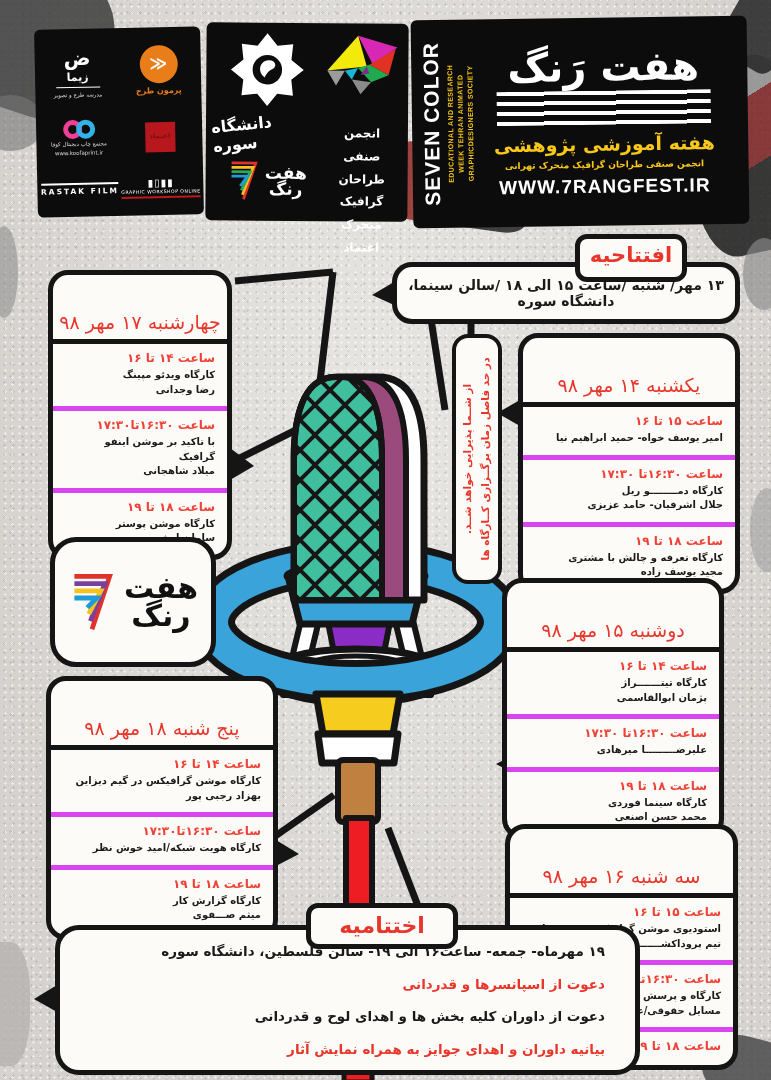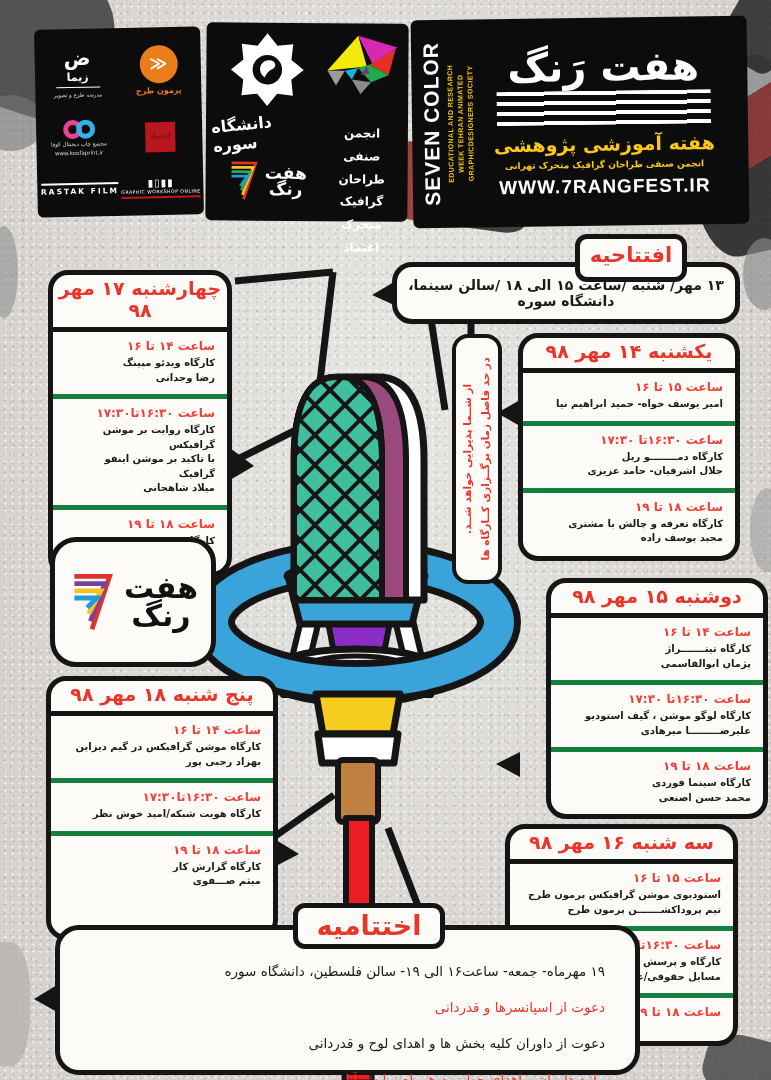--- a/index.html
+++ b/index.html
@@ -75,41 +75,41 @@
   .bubble{position:absolute;z-index:4;background:#fcfbf8;border:5px solid #151515;border-radius:20px;box-sizing:border-box;}
   .tab{z-index:5;border-radius:12px;color:#e8362b;font-weight:bold;text-align:center;}
   .b-open-tab{left:575px;top:234px;width:112px;height:48px;font-size:21px;line-height:32px;}
   .b-open{left:392px;top:262px;width:348px;height:62px;direction:rtl;display:flex;align-items:center;justify-content:center;
     font-size:14px;font-weight:bold;color:#1a1a1a;text-align:center;padding:0 8px;}
   .b-note{left:452px;top:334px;width:50px;height:250px;border-width:4px;border-radius:16px;}
   .note-inner{position:absolute;left:50%;top:50%;width:236px;height:40px;transform:translate(-50%,-50%) rotate(-90deg);
     display:flex;flex-direction:column-reverse;justify-content:center;direction:rtl;text-align:center;}
   .note-inner div{color:#e8362b;font-size:10.5px;font-weight:bold;line-height:1.7;}
 
-  .day .title{color:#e8362b;font-weight:bold;font-size:19px;text-align:center;padding:2px 4px 6px;
-    border-bottom:5px solid #151515;direction:rtl;}
-  .session{padding:7px 12px 9px;border-bottom:5px solid #15803d;direction:rtl;text-align:right;}
+  .day .title{color:#e8362b;font-weight:normal;font-size:19px;text-align:center;padding:2px 4px 6px;
+    border-bottom:5px solid #151515;direction:rtl;margin-top:34px;}
+  .session{padding:7px 12px 9px;border-bottom:5px solid #d946ef;direction:rtl;text-align:right;}
   .session:last-child{border-bottom:none;}
   .time{color:#ef4136;font-size:12px;font-weight:bold;margin-bottom:3px;}
   .ln{font-size:10px;font-weight:bold;color:#1a1a1a;line-height:1.45;}
   .ln:empty{display:none;}
   .b-wed{left:48px;top:270px;width:184px;min-height:250px;}
   .b-sun{left:518px;top:333px;width:222px;min-height:228px;}
-  .b-mon{left:546px;top:578px;width:222px;min-height:224px;}
+  .b-mon{left:502px;top:578px;width:222px;min-height:224px;}
   .b-thu{left:46px;top:676px;width:232px;min-height:264px;}
   .b-tue{left:505px;top:824px;width:233px;min-height:222px;}
 
   .b-logo{left:50px;top:537px;width:166px;height:130px;border-radius:26px;
     display:flex;align-items:center;justify-content:center;gap:8px;direction:rtl;}
   .b-logo .txt{font-size:30px;font-weight:bold;color:#111;line-height:.95;text-align:center;}
 
-  .b-close-tab{left:293px;top:903px;width:152px;height:46px;font-size:27px;line-height:36px;}
+  .b-close-tab{left:306px;top:903px;width:152px;height:46px;font-size:22px;line-height:36px;}
   .b-close{left:55px;top:925px;width:585px;height:150px;border-radius:24px;direction:rtl;
     padding:13px 30px;display:flex;flex-direction:column;justify-content:space-between;}
-  .b-close .cl{font-size:13.5px;font-weight:normal;color:#1a1a1a;margin-top:20px;}
+  .b-close .cl{font-size:13.5px;font-weight:bold;color:#1a1a1a;}
   .b-close .cl.red{color:#e8362b;}
 
   svg.illu{position:absolute;left:0;top:0;z-index:2;pointer-events:none;}
 </style>
 </head>
 <body>
 
 <div class="poster">
 
   <div class="g g1"></div>
@@ -311,21 +311,20 @@
   <div class="bubble day b-mon">
     <div class="title">دوشنبه ۱۵ مهر ۹۸</div>
     <div class="session">
       <div class="time">ساعت ۱۴ تا ۱۶</div>
       <div class="ln">کارگاه تیتـــــــراژ</div>
       <div class="ln">پژمان ابوالقاسمی</div>
 
     </div>
     <div class="session">
       <div class="time">ساعت ۱۶:۳۰تا ۱۷:۳۰</div>
-      <div class="ln">کارگاه لوگو موشن ، گیف استودیو</div>
       <div class="ln">علیرضـــــــــا میرهادی</div>
 
     </div>
     <div class="session">
       <div class="time">ساعت ۱۸ تا ۱۹</div>
       <div class="ln">کارگاه سینما فوردی</div>
       <div class="ln">محمد حسن اصنعی</div>
 
     </div>
   </div>
@@ -353,21 +352,20 @@
   <div class="bubble day b-wed">
     <div class="title">چهارشنبه ۱۷ مهر ۹۸</div>
     <div class="session">
       <div class="time">ساعت ۱۴ تا ۱۶</div>
       <div class="ln">کارگاه ویدئو مپینگ</div>
       <div class="ln">رضا وجدانی</div>
 
     </div>
     <div class="session">
       <div class="time">ساعت ۱۶:۳۰تا۱۷:۳۰</div>
-      <div class="ln">کارگاه روایت بر موشن گرافیکس</div>
       <div class="ln">با تاکید بر موشن اینفو گرافیک</div>
       <div class="ln">میلاد شاهجانی</div>
     </div>
     <div class="session">
       <div class="time">ساعت ۱۸ تا ۱۹</div>
       <div class="ln">کارگاه موشن پوستر</div>
       <div class="ln">سامان ارشدی</div>
 
     </div>
   </div>

